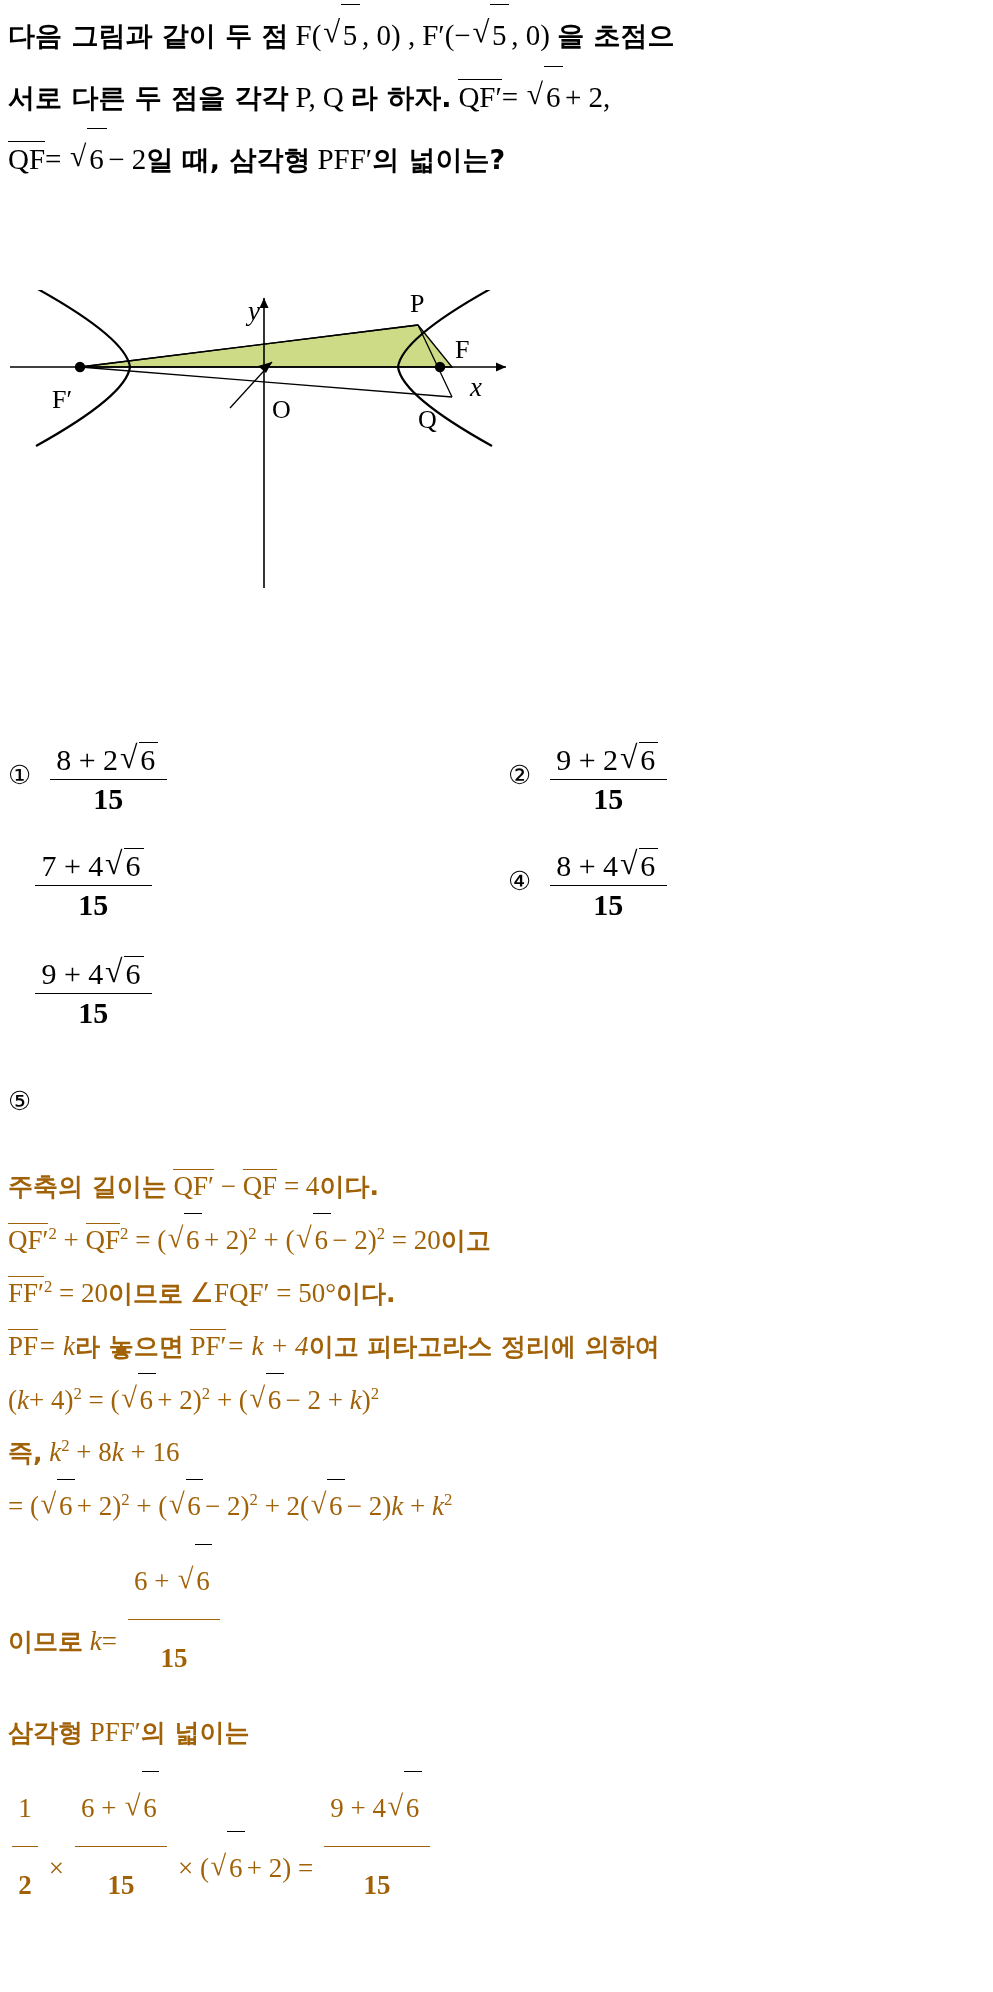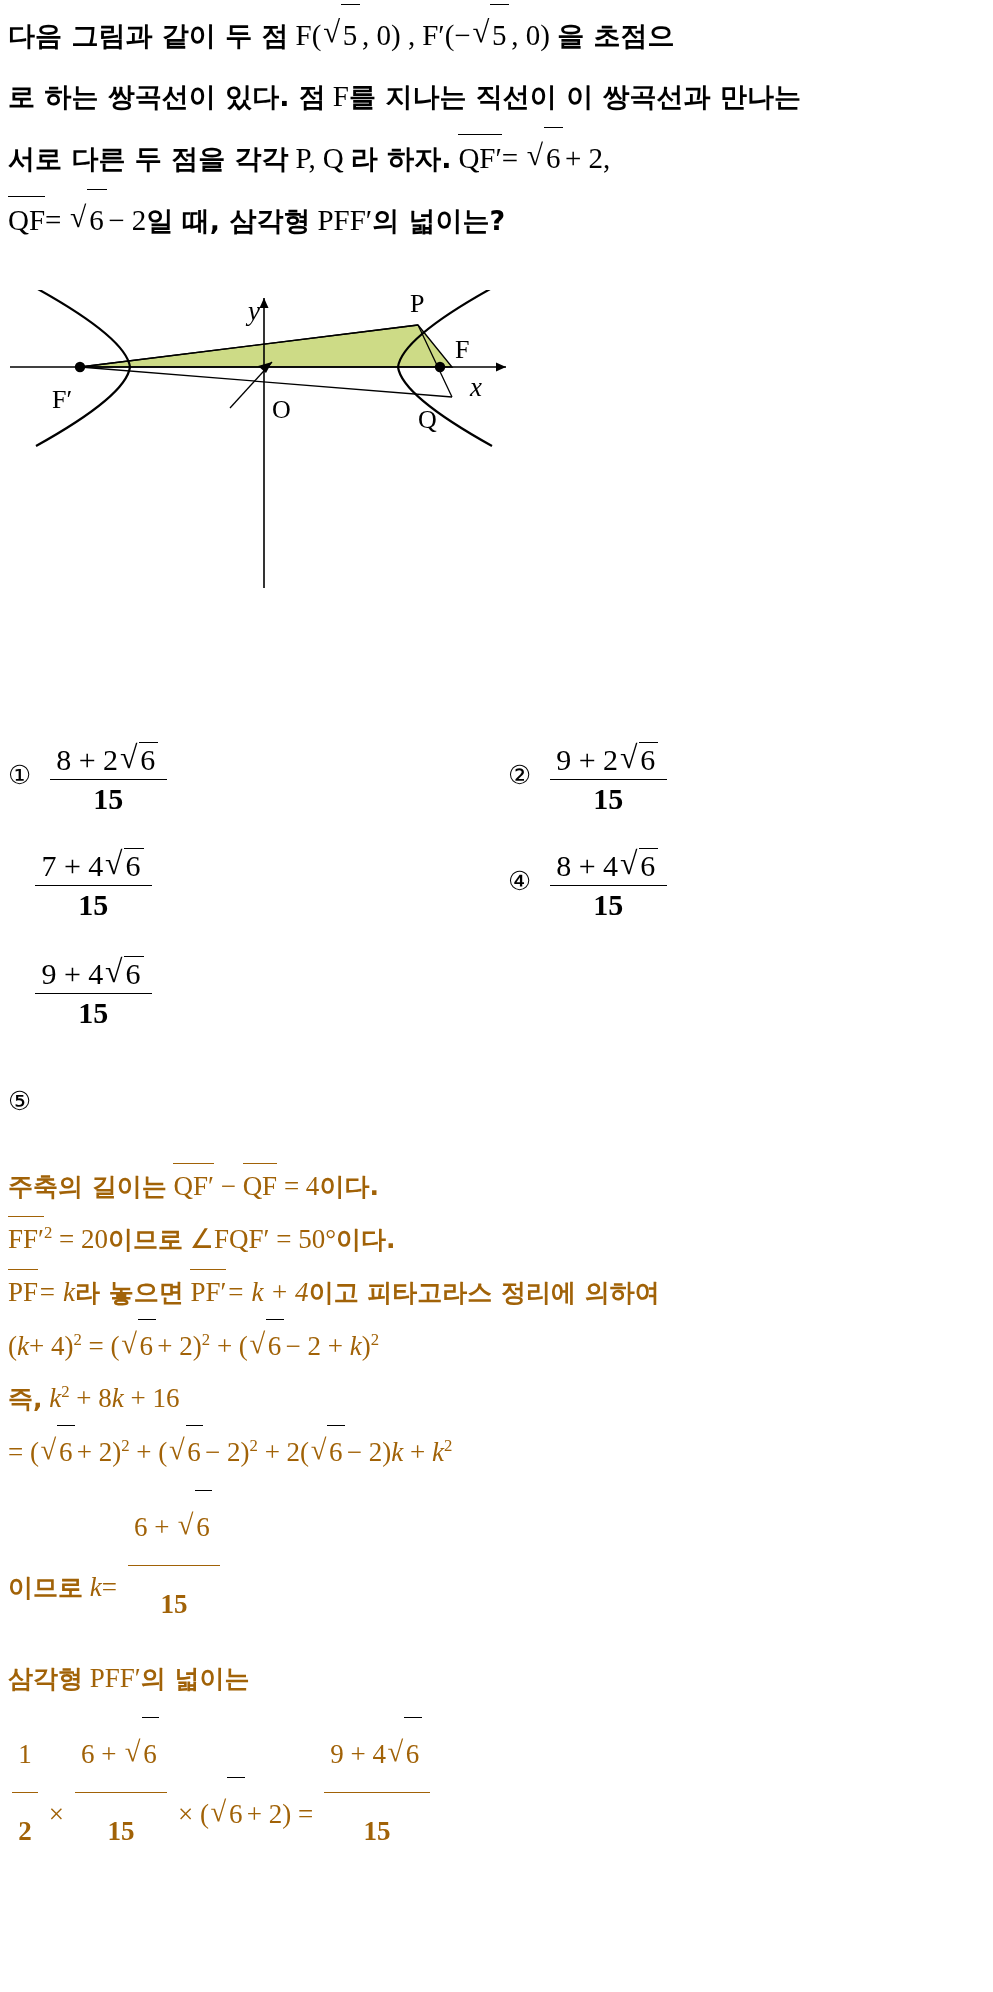--- a/index.html
+++ b/index.html
@@ -42,21 +42,21 @@
   }
   .sqrt > .rad {
     display: inline-block;
     border-top: 1.4px solid #000;
     padding: 0 .10em 0 .06em;
   }
 
   .over {
     display: inline-block;
     border-top: 1.6px solid currentColor;
-    padding-top: 9px;
+    padding-top: 3px;
     line-height: 1.02;
   }
 
   .frac {
     display: inline-block;
     vertical-align: -0.62em;
     text-align: center;
     margin: 12px .16em;
   }
   .frac > .num { display: block; padding: 0 .22em 2px; }
@@ -134,24 +134,20 @@
     <div class="sline">
       <span class="ko">다음 그림과 같이 두 점</span>
       <span class="mr">
         F<span class="mr">(</span><span class="sqrt"><span class="rad mr">5</span></span><span class="mr">, 0)</span>
       </span><span class="mr">,</span>
       <span class="mr">
         F′<span class="mr">(−</span><span class="sqrt"><span class="rad mr">5</span></span><span class="mr">, 0)</span>
       </span><span class="ko">을 초점으</span>
     </div>
 
-    <div class="sline">
-      <span class="ko">로 하는 쌍곡선이 있다. 점</span>
-      <span class="mr">F</span><span class="ko">를 지나는 직선이 이 쌍곡선과 만나는</span>
-    </div>
 
     <div class="sline">
       <span class="ko">서로 다른 두 점을 각각</span>
       <span class="mr">P</span><span class="mr">,</span>
       <span class="mr">Q</span>
       <span class="ko">라 하자.</span>
       <span class="mr over">QF′</span><span class="mr">=</span>
       <span class="sqrt"><span class="rad mr">6</span></span><span class="mr">+ 2,</span>
     </div>
 
@@ -244,20 +240,26 @@
   <div class="solution">
 
     <div class="sline">
       <span class="ko">주축의 길이는</span>
       <span class="mr over">QF′</span>
       <span class="mr">−</span>
       <span class="mr over">QF</span>
       <span class="mr">= 4</span><span class="ko">이다.</span>
     </div>
 
+    <div class="sline">
+      <span class="mr over">QF′</span><sup class="ex mr">2</sup>
+      <span class="mr">+</span>
+      <span class="mr over">QF</span><sup class="ex mr">2</sup>
+      <span class="mr">= (<span class="sqrt"><span class="rad">6</span></span>+ 2)<sup class="ex">2</sup> + (<span class="sqrt"><span class="rad">6</span></span>− 2)<sup class="ex">2</sup> = 20</span><span class="ko">이고</span>
+    </div>
 
     <div class="sline">
       <span class="mr over">FF′</span><sup class="ex mr">2</sup>
       <span class="mr">= 20</span><span class="ko">이므로</span>
       <span class="mr">∠FQF′ = 50°</span><span class="ko">이다.</span>
     </div>
 
     <div class="sline">
       <span class="mr over">PF</span><span class="mi">= k</span><span class="ko">라 놓으면</span>
       <span class="mr over">PF′</span><span class="mi">= k + 4</span><span class="ko">이고 피타고라스 정리에 의하여</span>

